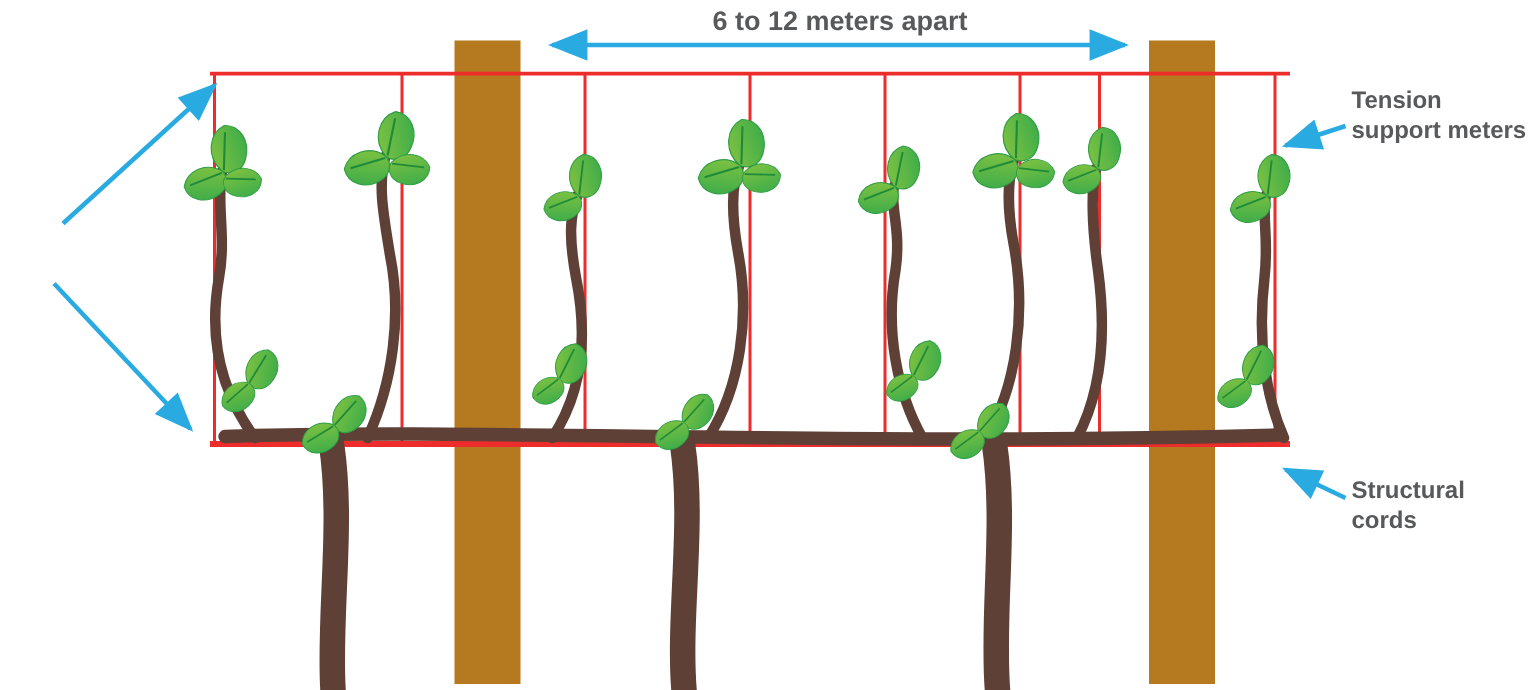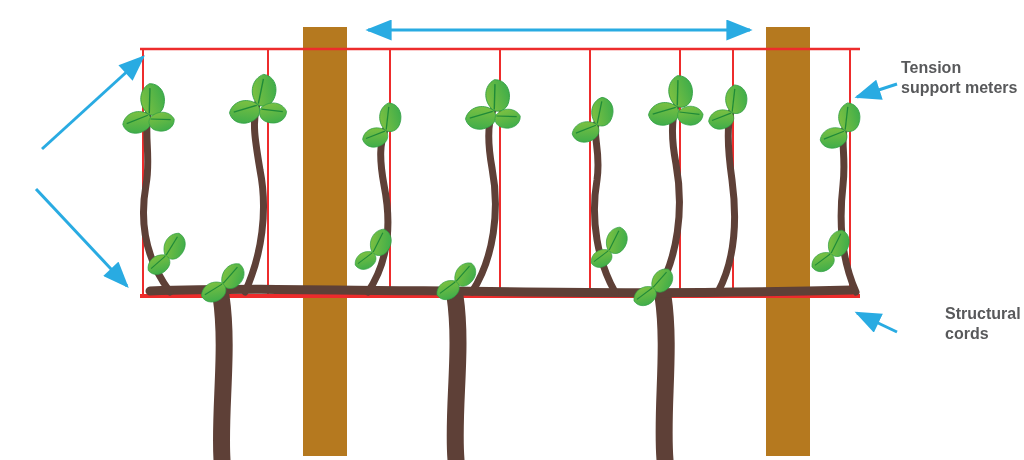--- a/index.html
+++ b/index.html
@@ -39,24 +39,23 @@
     font-size: 17px;
   }
   .label.lianas {
     left: 901px;
     top: 58px;
     font-size: 16px;
     line-height: 1.25;
   }
   .label.structural {
     left: 901px;
-    top: 304px;
+    top: 318px;
     font-size: 16px;
     line-height: 1.25;
-    margin-left: 44px;
   }
 </style>
 </head>
 <body>
 
 <div class="stage">
 
   <svg width="1024" height="460" viewBox="0 0 1024 460" aria-hidden="true">
     <defs>
       <linearGradient id="leafGrad" x1="0%" y1="0%" x2="100%" y2="100%">
@@ -185,20 +184,21 @@
 
     <g stroke="#29abe2" stroke-width="3" fill="none">
       <line x1="368" y1="30" x2="750" y2="30" marker-start="url(#ah)" marker-end="url(#ah)"></line>
       <line x1="42" y1="149" x2="143" y2="57" marker-end="url(#ah)"></line>
       <line x1="36" y1="189" x2="127" y2="286" marker-end="url(#ah)"></line>
       <line x1="897" y1="84" x2="857" y2="97" marker-end="url(#ah)"></line>
       <line x1="897" y1="332" x2="857" y2="313" marker-end="url(#ah)"></line>
     </g>
   </svg>
 
+  <div class="label spacing">6 to 12 meters apart</div>
 
 
   <div class="label lianas">
     <div>Tension</div>
     <div>support meters</div>
   </div>
 
   <div class="label structural">
     <div>Structural</div>
     <div>cords</div>

